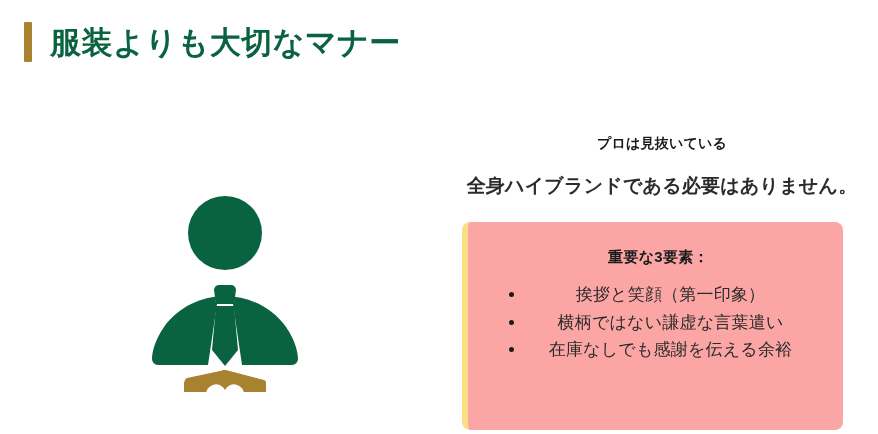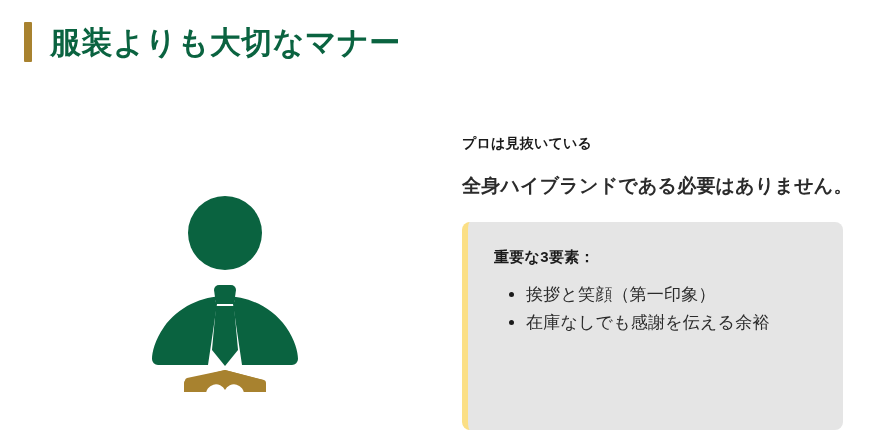--- a/index.html
+++ b/index.html
@@ -64,20 +64,21 @@
     left: 150px;
     top: 88px;
   }
 
   
   .text-col {
     position: absolute;
     left: 462px;
     top: 0;
     width: 400px;
+    text-align: center;
   }
   .eyebrow-heading {
     font-size: 14px;
     font-weight: 700;
     color: #1a1a1a;
     line-height: 1.4;
     margin: 38px 0 0 0;
     letter-spacing: 0.2px;
   }
   .lead-paragraph {
@@ -86,21 +87,21 @@
     color: #2b2b2b;
     line-height: 1.5;
     margin: 18px 0 0 0;
     letter-spacing: 0.2px;
   }
 
   
   .callout-box {
     margin-top: 22px;
     width: 381px;
-    background: #e5e5e5;
+    background: #fca5a5;
     border-left: 6px solid #fbdf85;
     border-radius: 8px;
     box-sizing: border-box;
     padding: 26px 20px 30px 26px;
     min-height: 208px;
   }
   .callout-title {
     font-size: 15px;
     font-weight: 700;
     color: #1a1a1a;
@@ -195,19 +196,23 @@
 
     <div class="callout-box">
       <div class="callout-title">重要な3要素：</div>
       <ul class="callout-list">
         <li>
           <span class="bullet-dot"></span>
           <span>挨拶と笑顔（第一印象）</span>
         </li>
         <li>
           <span class="bullet-dot"></span>
+          <span>横柄ではない謙虚な言葉遣い</span>
+        </li>
+        <li>
+          <span class="bullet-dot"></span>
           <span>在庫なしでも感謝を伝える余裕</span>
         </li>
       </ul>
     </div>
   </div>
 
 </div>
 
 </body></html>

